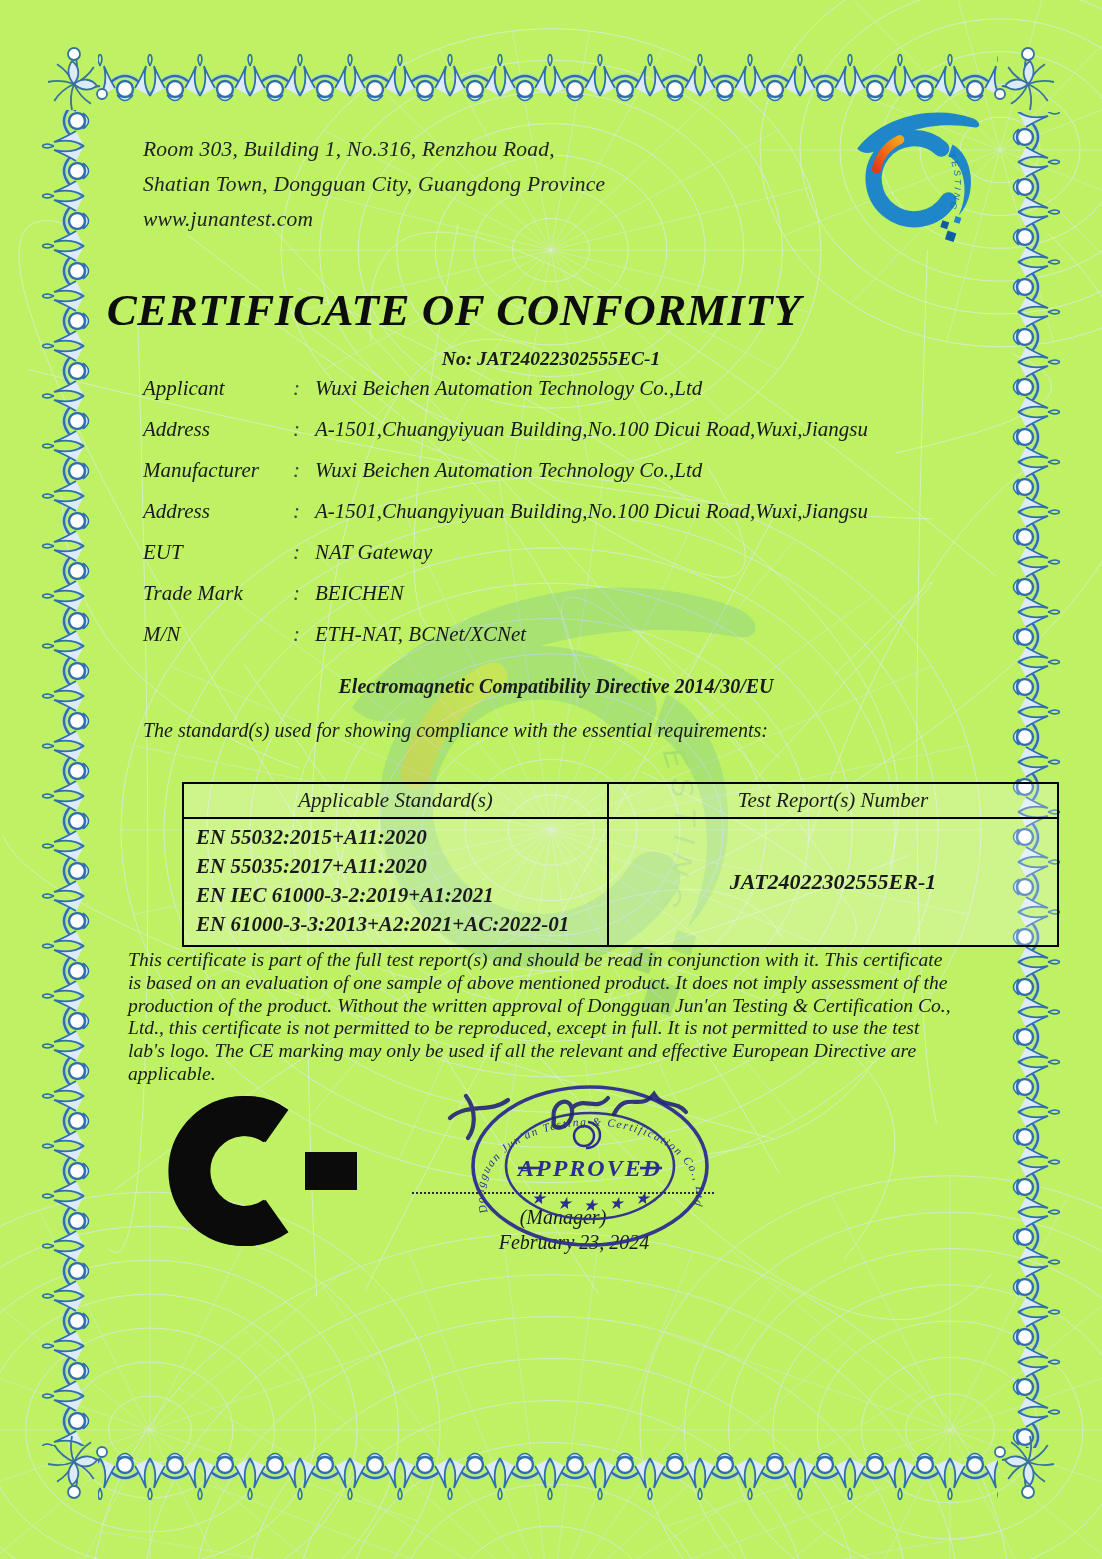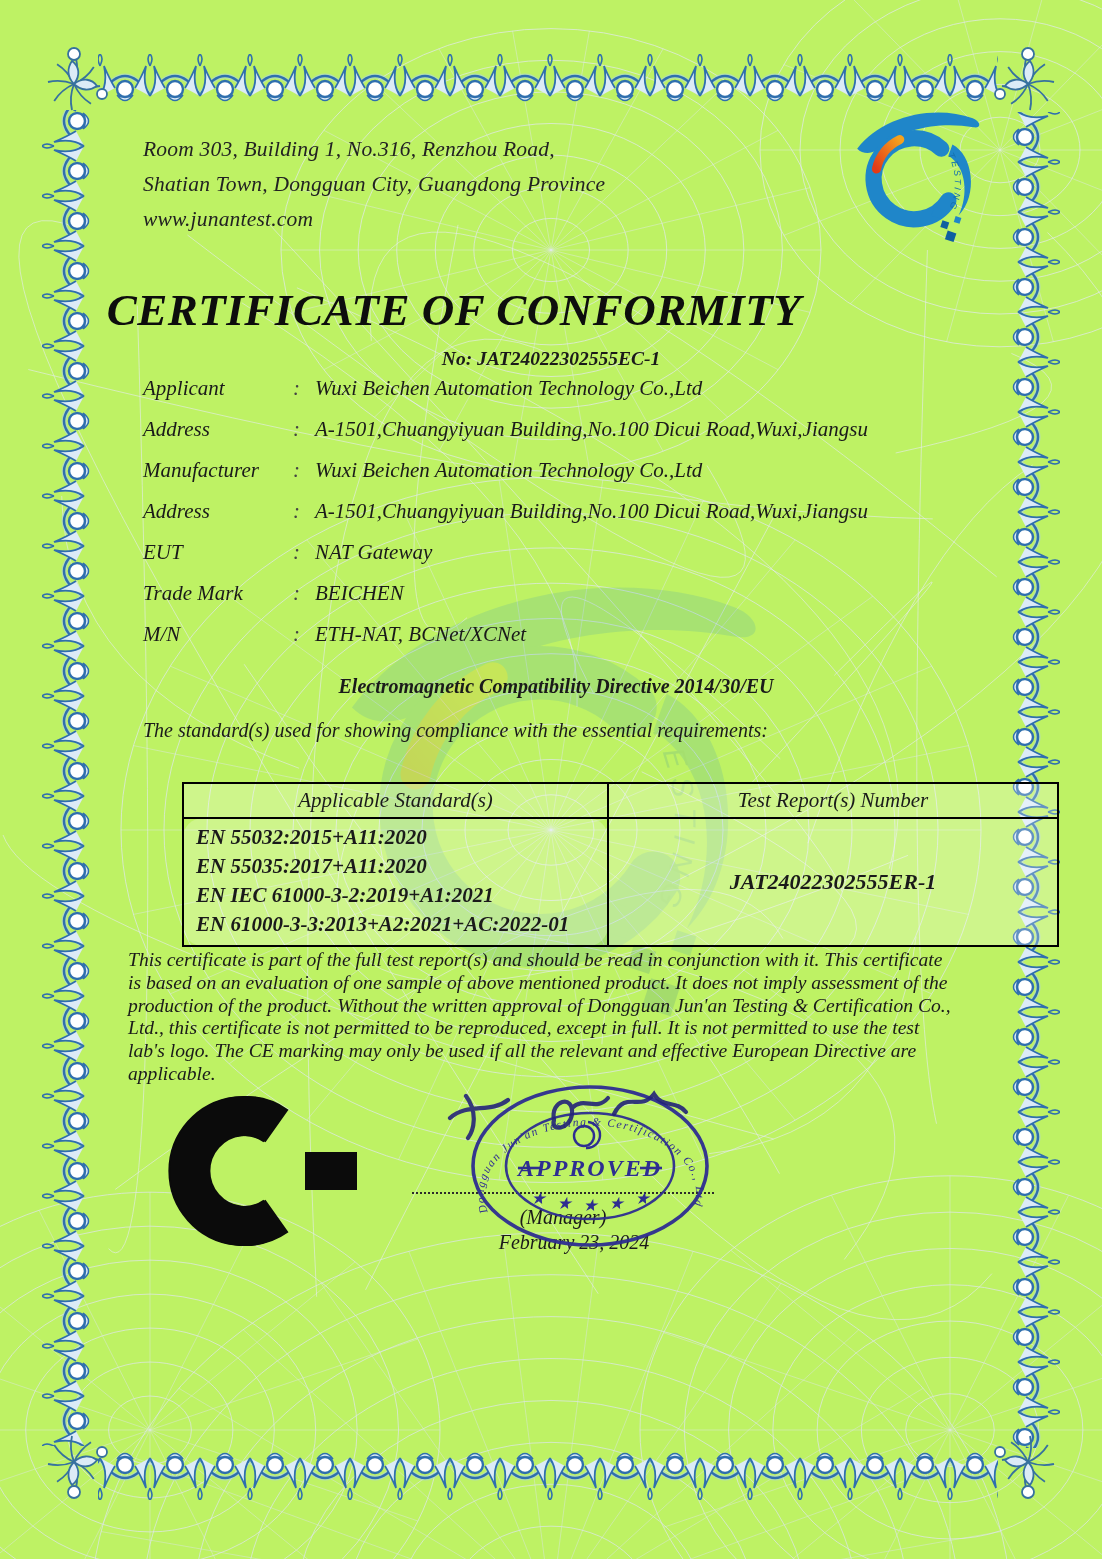--- a/index.html
+++ b/index.html
@@ -25,21 +25,21 @@
   .compliance{left:143px; top:666px; width:826px; font-size:20px; line-height:27.5px;}
   .directive{text-align:center; font-weight:700; margin-top:7px;}
   .standards-intro{margin-top:16px;}
 
   table.standards{
     position:absolute; z-index:2; left:145px; top:782px; width:877px;
     border-collapse:collapse; font-size:21px;margin-left:37px;
   }
   table.standards td,table.standards th{border:2px solid #000; background:rgba(255,255,255,0.25);}
   th.col-h{font-weight:400; height:31px; text-align:center;}
-  td.std-cell{padding:4px 10px 6px 12px; font-weight:700; line-height:29px;border-radius:20px;}
+  td.std-cell{padding:4px 10px 6px 12px; font-weight:700; line-height:29px;}
   td.rep-cell{text-align:center; font-weight:700; font-size:22px;}
 
   .legal{left:128px; top:949px; width:832px; font-size:19.6px; line-height:22.8px; text-align:left;}
 
   .ce-box{left:156px; top:1092px; width:226px; height:158px;}
   .dotline{left:412px; top:1180px; width:302px; height:12px; border-bottom:2.6px dotted #2b2b2b; z-index:2;}
   .stamp-box{left:438px; top:1078px; width:292px; height:182px; z-index:3;}
   .manager{left:412px; top:1206px; width:302px; text-align:center; font-size:20px; z-index:2;}
   .sign-date{left:418px; top:1231px; width:312px; text-align:center; font-size:20px; z-index:2;}
 </style>

